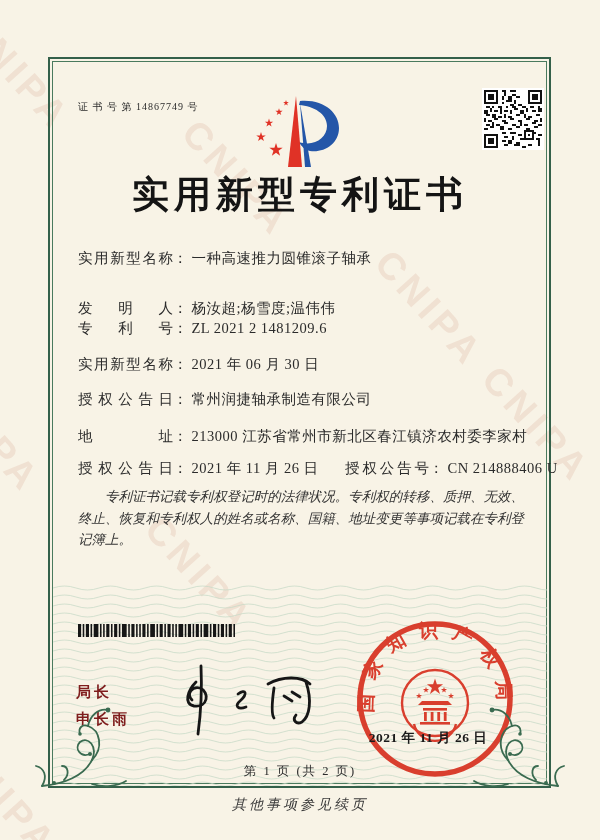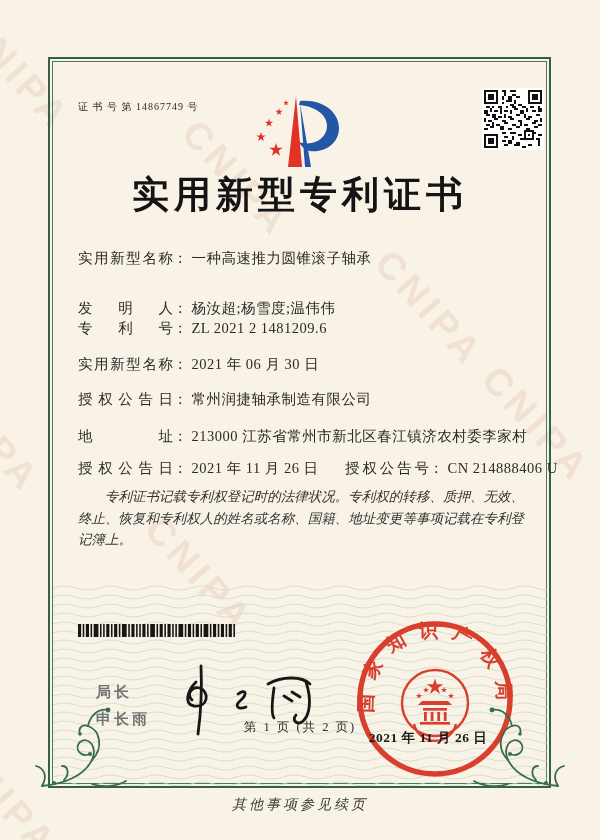--- a/index.html
+++ b/index.html
@@ -46,32 +46,32 @@
   .fvalue{letter-spacing:0.5px;}
   .frow-right{position:absolute;left:227px;top:0;white-space:nowrap;}
   .paras{
     position:absolute;left:78px;top:486px;width:446px;z-index:3;
     font-size:13.5px;line-height:21.5px;text-align:justify;
     font-style:italic;color:#333;
   }
   .paras p{margin:0;text-indent:2em;}
   .barcode{position:absolute;left:78px;top:624px;z-index:3;}
   .issuer{
-    position:absolute;left:96px;top:678px;z-index:3;
+    position:absolute;left:76px;top:678px;z-index:3;
     font-family:"Liberation Sans","DejaVu Sans",sans-serif;
-    font-size:15px;font-weight:600;letter-spacing:3px;line-height:27px;color:#737373;
+    font-size:15px;font-weight:600;letter-spacing:3px;line-height:27px;color:#7f1d1d;
   }
   .signature{position:absolute;left:168px;top:660px;z-index:4;}
   .seal{position:absolute;left:354px;top:618px;z-index:4;opacity:0.92;}
   .seal-date{
     position:absolute;left:352px;top:729px;width:152px;text-align:center;z-index:5;
     font-size:13.5px;font-weight:700;color:#1a1a1a;letter-spacing:0.5px;
   }
   .page-info{
-    position:absolute;left:0;top:719px;width:100%;text-align:center;z-index:3;
+    position:absolute;left:0;top:763px;width:100%;text-align:center;z-index:3;
     font-size:12.5px;letter-spacing:2px;color:#2b2b2b;
   }
   .footer-note{
     position:absolute;left:0;top:796px;width:100%;text-align:center;z-index:3;
     font-size:14px;font-style:italic;letter-spacing:3px;color:#3a3a3a;
   }
   .corner{position:absolute;z-index:4;}
   .corner-left{left:34px;top:696px;}
   .corner-right{left:471px;top:696px;transform:scaleX(-1);}
 </style>

